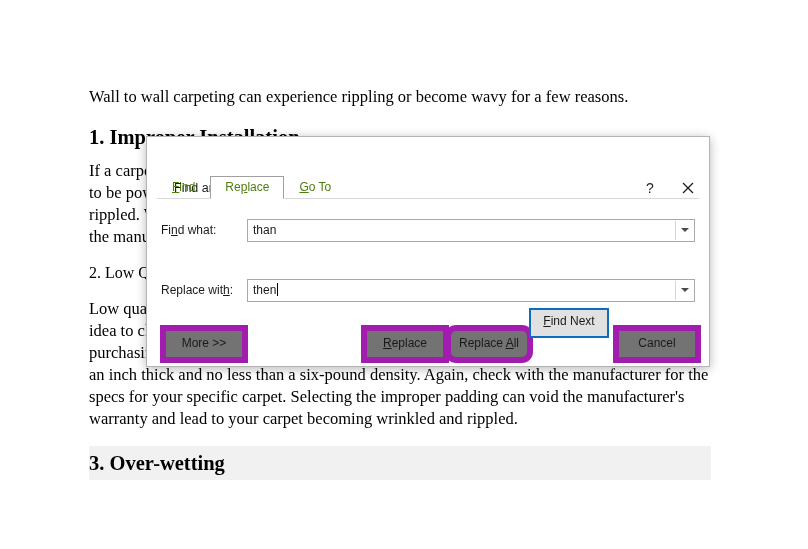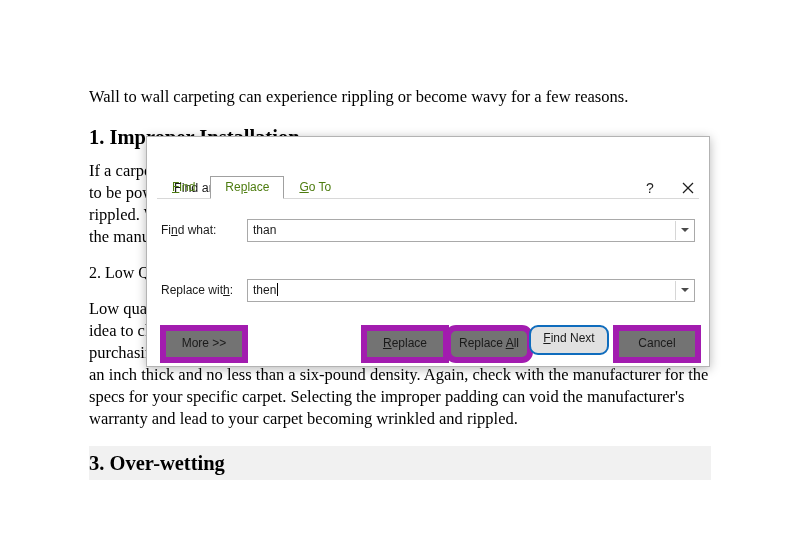--- a/index.html
+++ b/index.html
@@ -276,16 +276,16 @@
             <span class="caret"></span>
           </span>
       </div>
     </div>
 
   </div>
 
   <div class="btn" id="btn-more" style="left:13px; top:188px; position:absolute; width:76px;">More &gt;&gt;</div>
   <div class="btn" id="btn-replace" style="left:214px; top:188px; position:absolute; width:76px;"><u>R</u>eplace</div>
   <div class="btn" id="btn-replace-all" style="left:298px; top:188px; position:absolute; width:76px;border-radius:11px;">Replace <u>A</u>ll</div>
-  <div class="btn default" id="btn-find-next" style="left:382px; top:188px; position:absolute; width:76px;border-radius:9px;"><u>F</u>ind Next</div>
+  <div class="btn default" id="btn-find-next" style="left:382px; top:171px; position:absolute; width:76px;"><u>F</u>ind Next</div>
   <div class="btn" id="btn-cancel" style="left:466px; top:188px; position:absolute; width:76px;">Cancel</div>
 
 </div>
 
 </body></html>

